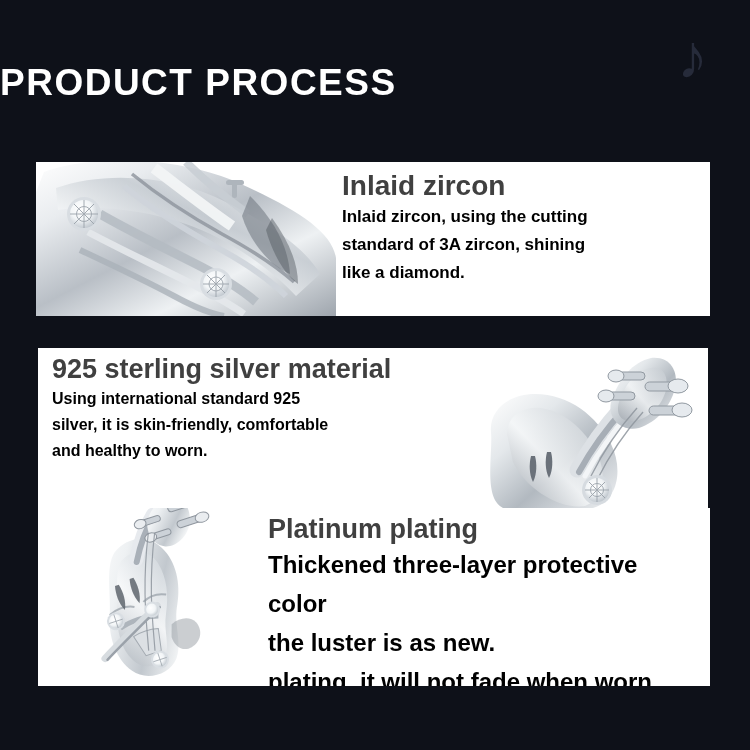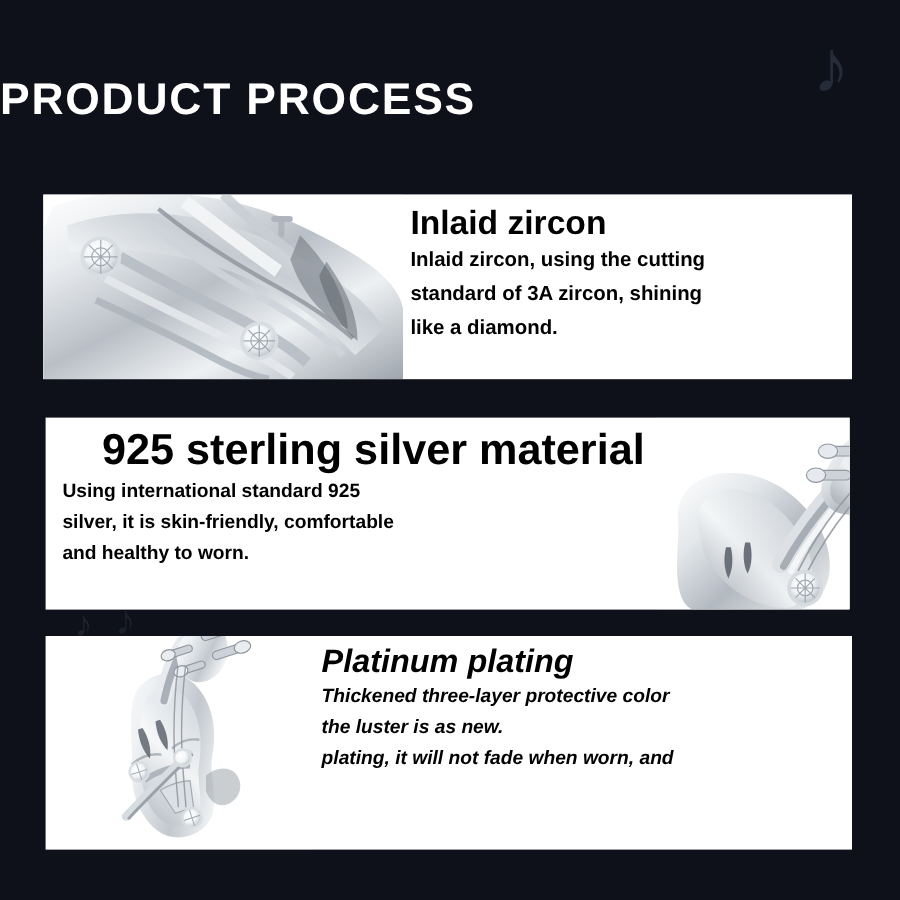--- a/index.html
+++ b/index.html
@@ -31,55 +31,55 @@
   
   .panel {
     position:absolute;
     background:#ffffff;
     overflow:hidden;
     display:flex;
     align-items:stretch;
   }
   #panel-1 { left:36px; top:162px; width:674px; height:154px; }
   #panel-2 { left:38px; top:348px; width:670px; height:160px; }
-  #panel-3 { left:38px; top:530px; width:672px; height:178px;font-style:italic; }
+  #panel-3 { left:38px; top:508px; width:672px; height:178px; }
 
   .panel-figure { position:relative; flex:0 0 auto; overflow:hidden; }
   .panel-copy   { flex:1 1 auto; padding:6px 10px 4px 8px; display:flex; flex-direction:column; justify-content:flex-start; }
 
   #panel-1 .panel-figure { width:300px; }
   #panel-1 .panel-copy   { padding-top:8px; padding-left:6px; }
 
   #panel-2 .panel-copy   { order:1; padding-left:14px; padding-top:6px; }
   #panel-2 .panel-figure { order:2; width:235px; }
 
   #panel-3 .panel-figure { width:222px; }
   #panel-3 .panel-copy   { padding-top:6px; padding-left:8px; }
 
   .feature-heading {
-    color:#000000;
+    color:#404040;
     font-weight:bold;
     font-size:27px;
     line-height:1.16;
     white-space:nowrap;
   }
   #panel-1 .feature-heading { font-size:28px; }
-  #panel-2 .feature-heading { font-size:36px;margin-left:33px; }
+  #panel-2 .feature-heading { font-size:27px; }
   #panel-3 .feature-heading { font-size:27px; }
 
   .feature-body {
     color:#000;
     font-weight:bold;
     font-size:20.5px;
     line-height:1.62;
     margin-top:1px;
   }
   #panel-1 .feature-body { font-size:17px; }
   #panel-2 .feature-body { font-size:16px; }
-  #panel-3 .feature-body { font-size:16px; }
+  #panel-3 .feature-body { font-size:24px; }
 
   
   .jewel-svg { display:block; width:100%; height:100%; }
 </style>
 </head>
 <body>
 
 <div class="note-deco note-top-right">♪</div>
 <div class="note-deco note-mid-a">♪</div>
 <div class="note-deco note-mid-b">♪</div>

